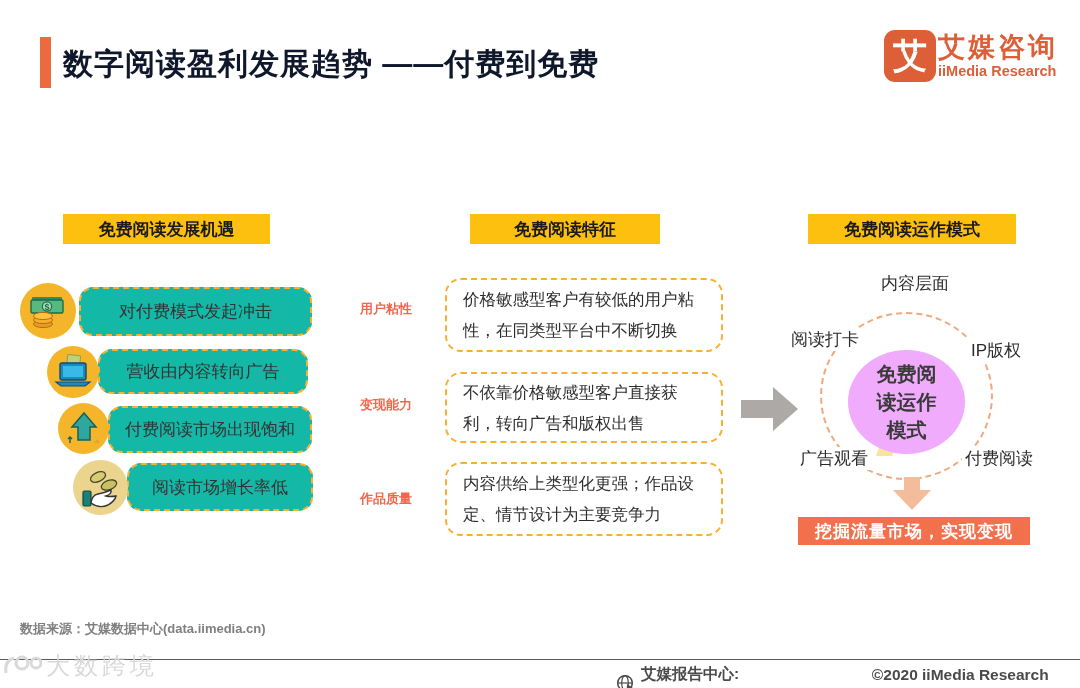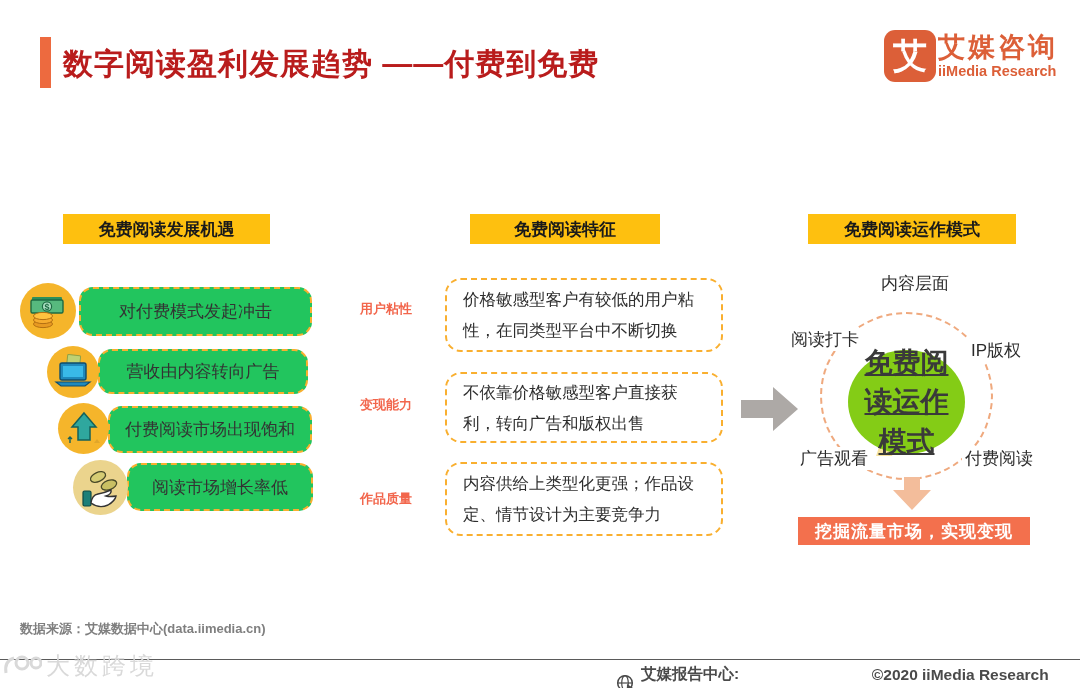--- a/index.html
+++ b/index.html
@@ -5,49 +5,49 @@
   * { margin:0; padding:0; box-sizing:border-box; }
   html,body { width:1080px; height:688px; }
   body {
     font-family:"Liberation Sans","DejaVu Sans",sans-serif;
     background:#ffffff; color:#222; overflow:hidden; position:relative;
   }
   .stage { position:absolute; left:0; top:0; width:1080px; height:688px; background:#fff; }
 
   
   .accent-bar { position:absolute; left:40px; top:37px; width:11px; height:51px; background:#ED6A3F; }
-  .page-title { position:absolute; left:63px; top:44px; font-size:30px; font-weight:bold; color:#b91c1c; letter-spacing:1px; }
+  .page-title { position:absolute; left:63px; top:44px; font-size:30px; font-weight:bold; color:#0f172a; letter-spacing:1px; }
   .logo { position:absolute; left:884px; top:30px; display:flex; align-items:center; }
   .logo-mark { width:52px; height:52px; background:#DC5F38; border-radius:11px; display:flex; align-items:center; justify-content:center;
                color:#fff; font-size:34px; font-weight:bold; }
   .logo-text { margin-left:2px; color:#DC5F38; }
   .logo-cn { font-size:27px; font-weight:bold; letter-spacing:3px; line-height:1.05; }
   .logo-en { font-size:14.5px; font-weight:bold; margin-top:2px; }
 
   
   .gold-header { position:absolute; height:30px; background:#FEC00F; display:flex; align-items:center; justify-content:center;
                  font-size:17px; font-weight:bold; color:#1a1a1a;font-family:Liberation Mono, monospace; }
   #hdr-left   { left:63px;  top:214px; width:207px; }
   #hdr-mid    { left:470px; top:214px; width:190px; }
   #hdr-right  { left:808px; top:214px; width:208px; }
   .opp-icon { position:absolute; border-radius:50%; display:flex; align-items:center; justify-content:center; z-index:2; }
-  .opp-box { position:absolute; border:2px dashed #F9AF2F; border-radius:14px; background:#22c55e;
+  .opp-box { position:absolute; border:2px dashed #F9AF2F; border-radius:14px; background:#14b8a6;
              display:flex; align-items:center; justify-content:center; font-size:17px; color:#333; z-index:1; }
 
   
   .feat-label { position:absolute; width:82px; font-size:13px; font-weight:bold; color:#F2664C; }
   .feat-box { position:absolute; left:445px; width:278px; border:2px dashed #F9AF2F; border-radius:16px;
               padding:10px 16px; font-size:16.5px; line-height:1.85; color:#2e2e2e; display:flex; align-items:center; }
 
   
   .content-layer { position:absolute; left:855px; top:272px; width:120px; text-align:center; font-size:17px; color:#2b2b2b; }
   .dash-circle { position:absolute; left:820px; top:312px; width:173px; height:168px; border:2px dashed #EFA97E; border-radius:50%; }
-  .center-circle { position:absolute; left:848px; top:350px; width:117px; height:104px; background:#84cc16; border-radius:50%;
+  .center-circle { position:absolute; left:848px; top:350px; width:117px; height:104px; background:#f0abfc; border-radius:50%;
                    display:flex; flex-direction:column; align-items:center; justify-content:center;
-                   font-size:28px; font-weight:bold; color:#3a3a3a; line-height:1.4; text-align:center; z-index:2;text-decoration:underline; }
+                   font-size:20px; font-weight:bold; color:#3a3a3a; line-height:1.4; text-align:center; z-index:2; }
   .bubble-tail { position:absolute; left:878px; top:444px; width:16px; height:12px; background:#F8E49E; transform:skewX(-18deg); z-index:1; }
   .satellite { position:absolute; font-size:17px; color:#2b2b2b; background:#fff; padding:0 3px; z-index:3; }
   #sat-tl { left:788px; top:328px; }
   #sat-tr { left:968px; top:339px; }
   #sat-bl { left:797px; top:447px; }
   #sat-br { left:962px; top:447px; }
   .down-arrow { position:absolute; left:893px; top:477px; z-index:1; }
   .cta-box { position:absolute; left:798px; top:517px; width:232px; height:28px; background:#F3704D; color:#fff;
              font-size:17px; font-weight:bold; display:flex; align-items:center; justify-content:center; letter-spacing:1px; }
 

